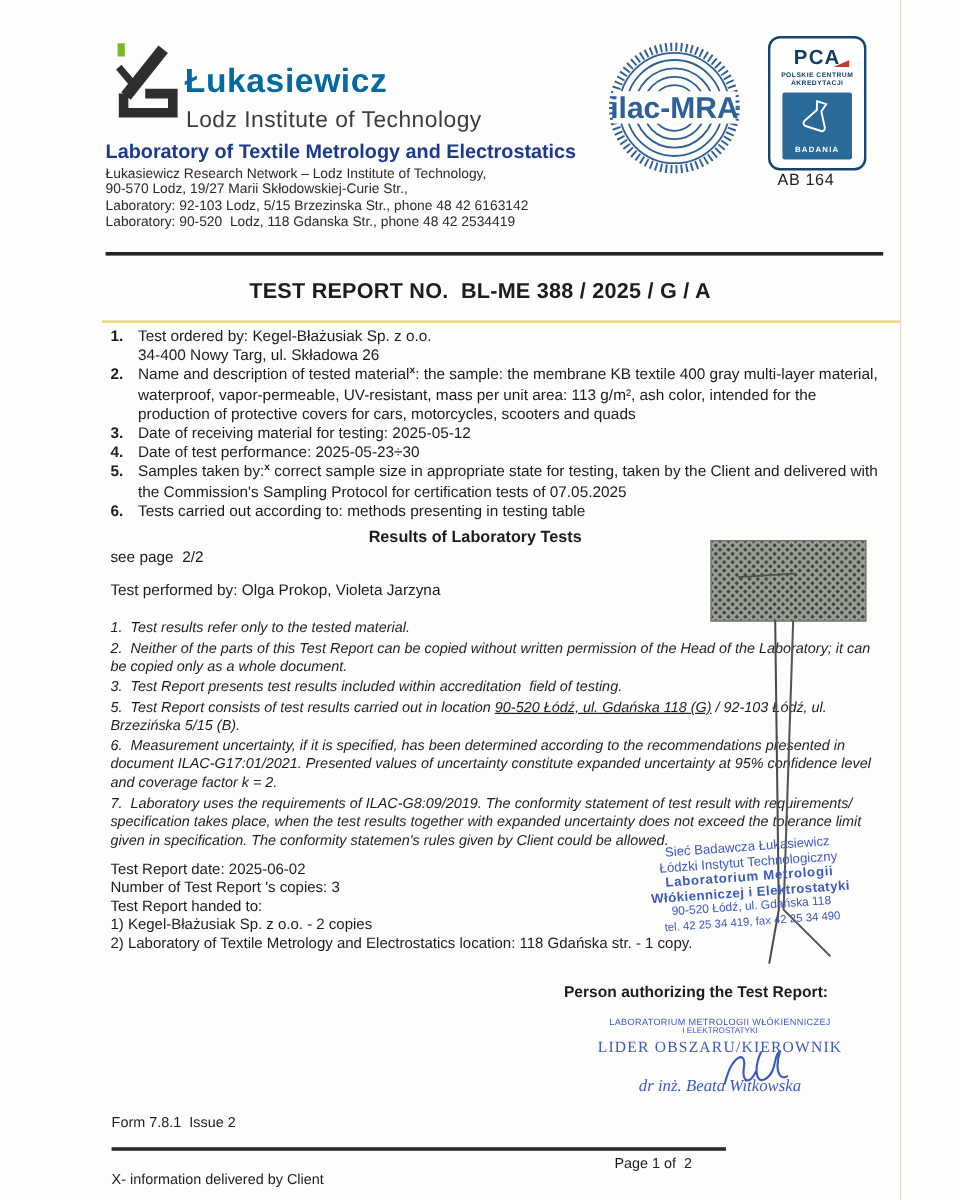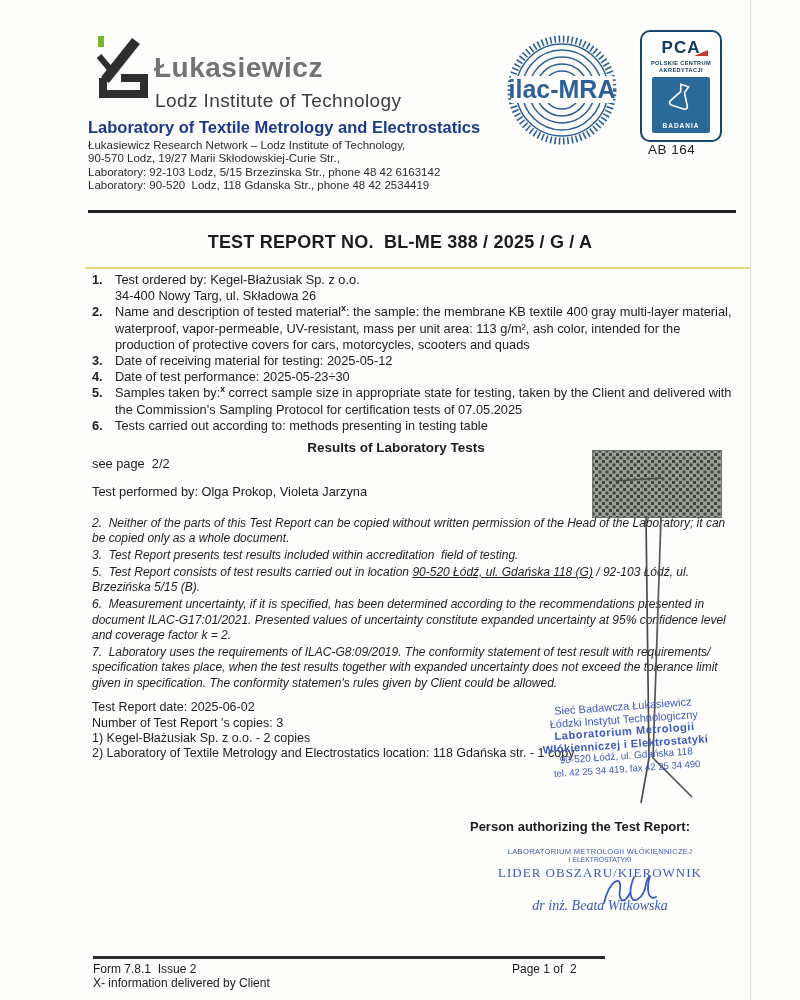--- a/index.html
+++ b/index.html
@@ -3,21 +3,21 @@
 <meta charset="utf-8">
 <style>
   html,body{margin:0;padding:0;background:#fff;}
   .page{position:relative;width:800px;height:1000px;background:#fdfdfc;overflow:hidden;
         font-family:"Liberation Sans",sans-serif;color:#1c1c1c;}
   [data-bind]{white-space:pre-wrap;}
   .scan-edge{position:absolute;left:750px;top:0;width:1px;height:1000px;background:#dcdcd8;}
 
   
   .logo-mark{position:absolute;left:88px;top:32px;width:66px;height:82px;}
-  .brand-name{position:absolute;left:154px;top:52px;font-size:28px;font-weight:bold;color:#737373;letter-spacing:.5px;}
+  .brand-name{position:absolute;left:154px;top:52px;font-size:28px;font-weight:bold;color:#0369a1;letter-spacing:.5px;}
   .brand-sub{position:absolute;left:155px;top:90px;font-size:19px;color:#3c3c3c;letter-spacing:.4px;}
   .lab-name{position:absolute;left:88px;top:118px;font-size:16.5px;font-weight:bold;color:#1b3a8c;}
   .addr{position:absolute;left:88px;top:139px;font-size:11.5px;line-height:13.3px;color:#2a2a2a;}
   .addr .em{font-style:italic;}
 
   .ilac{position:absolute;left:507px;top:35px;width:110px;height:110px;}
   .pca{position:absolute;left:640px;top:30px;width:78px;height:108px;border:2px solid #16456e;border-radius:10px;
        background:#fff;text-align:center;}
   .pca-title{font-size:17px;font-weight:bold;color:#123c66;letter-spacing:1px;line-height:24px;margin-top:4px;position:relative;}
   .pca-title .red{position:absolute;right:12px;top:14px;width:14px;height:6px;background:#c03a30;
@@ -70,21 +70,21 @@
 
   .stamp-lab{position:absolute;left:470px;top:847px;width:260px;text-align:center;}
   .stamp-lab .l1{font-size:7.6px;letter-spacing:.3px;line-height:9px;}
   .stamp-lab .l2{font-size:6.8px;line-height:8px;}
   .stamp-lab .l3{font-family:"Liberation Serif",serif;font-size:13px;letter-spacing:1px;line-height:15px;margin-top:1px;}
   .stamp-lab .signer{font-family:"Liberation Serif",serif;font-style:italic;font-size:14px;margin-top:18px;}
   .sig{position:absolute;left:128px;top:24px;}
 
   
   .footer-line{position:absolute;left:93px;top:956px;width:512px;height:2.5px;background:#2b2b2b;}
-  .footer-form{position:absolute;left:93px;top:962px;font-size:12px;}
+  .footer-form{position:absolute;left:93px;top:928px;font-size:12px;}
   .footer-note{position:absolute;left:93px;top:976px;font-size:12px;}
   .footer-page{position:absolute;left:512px;top:962px;font-size:12px;}
 </style>
 </head>
 <body>
 
 <div class="page">
 
   <div class="logo-mark">
     <svg width="66" height="82" viewBox="0 0 66 82">
@@ -171,30 +171,32 @@
     <div class="li">
       <span class="num" data-bind="items.5.num">6.</span>
       <div class="body"><span class="b" data-bind="items.5.bold">Tests carried out according to:</span><span data-bind="items.5.normal"> methods presenting in testing table</span></div>
     </div>
 
     <div class="results-head" data-bind="results.heading">Results of Laboratory Tests</div>
     <div class="see"><span class="b" data-bind="results.see_bold">see</span><span data-bind="results.see_rest"> page  2/2</span></div>
     <div class="performed"><span class="b" data-bind="results.performed_bold">Test performed by:</span><span data-bind="results.performed_rest"> Olga Prokop, Violeta Jarzyna</span></div>
 
     <div class="notes">
+      <div class="note" data-bind="notes.0.text">1.  Test results refer only to the tested material.</div>
       <div class="note" data-bind="notes.1.text">2.  Neither of the parts of this Test Report can be copied without written permission of the Head of the Laboratory; it can be copied only as a whole document.</div>
       <div class="note" data-bind="notes.2.text">3.  Test Report presents test results included within accreditation  field of testing.</div>
       <div class="note"><span data-bind="notes.4.pre">5.  Test Report consists of test results carried out in location </span><span class="u" data-bind="notes.4.underlined">90-520 Łódź, ul. Gdańska 118 (G)</span><span data-bind="notes.4.post"> / 92-103 Łódź, ul. Brzezińska 5/15 (B).</span></div>
       <div class="note" data-bind="notes.5.text">6.  Measurement uncertainty, if it is specified, has been determined according to the recommendations presented in document ILAC-G17:01/2021. Presented values of uncertainty constitute expanded uncertainty at 95% confidence level  and coverage factor k = 2.</div>
       <div class="note" data-bind="notes.6.text">7.  Laboratory uses the requirements of ILAC-G8:09/2019. The conformity statement of test result with requirements/ specification takes place, when the test results together with expanded uncertainty does not exceed the tolerance limit given in specification. The conformity statemen's rules given by Client could be allowed.</div>
     </div>
 
     <div class="report-info">
       <div><span class="b" data-bind="report_info.date_label">Test Report date:</span><span data-bind="report_info.date_value"> 2025-06-02</span></div>
       <div class="b" data-bind="report_info.copies_line">Number of Test Report 's copies: 3</div>
+      <div class="b" data-bind="report_info.handed_label">Test Report handed to:</div>
       <div data-bind="report_info.handed.0">1) Kegel-Błażusiak Sp. z o.o. - 2 copies</div>
       <div data-bind="report_info.handed.1">2) Laboratory of Textile Metrology and Electrostatics location: 118 Gdańska str. - 1 copy.</div>
     </div>
   </div>
 
   <div class="swatch"></div>
   <svg class="threads">
     <line x1="615" y1="481" x2="662" y2="478" stroke="#4a4f48" stroke-width="1.5"></line>
     <polyline points="646,517 649,758 641,803" fill="none" stroke="#4b4b4b" stroke-width="1.7"></polyline>
     <polyline points="661,517 653,758 692,797" fill="none" stroke="#555555" stroke-width="1.7"></polyline>

